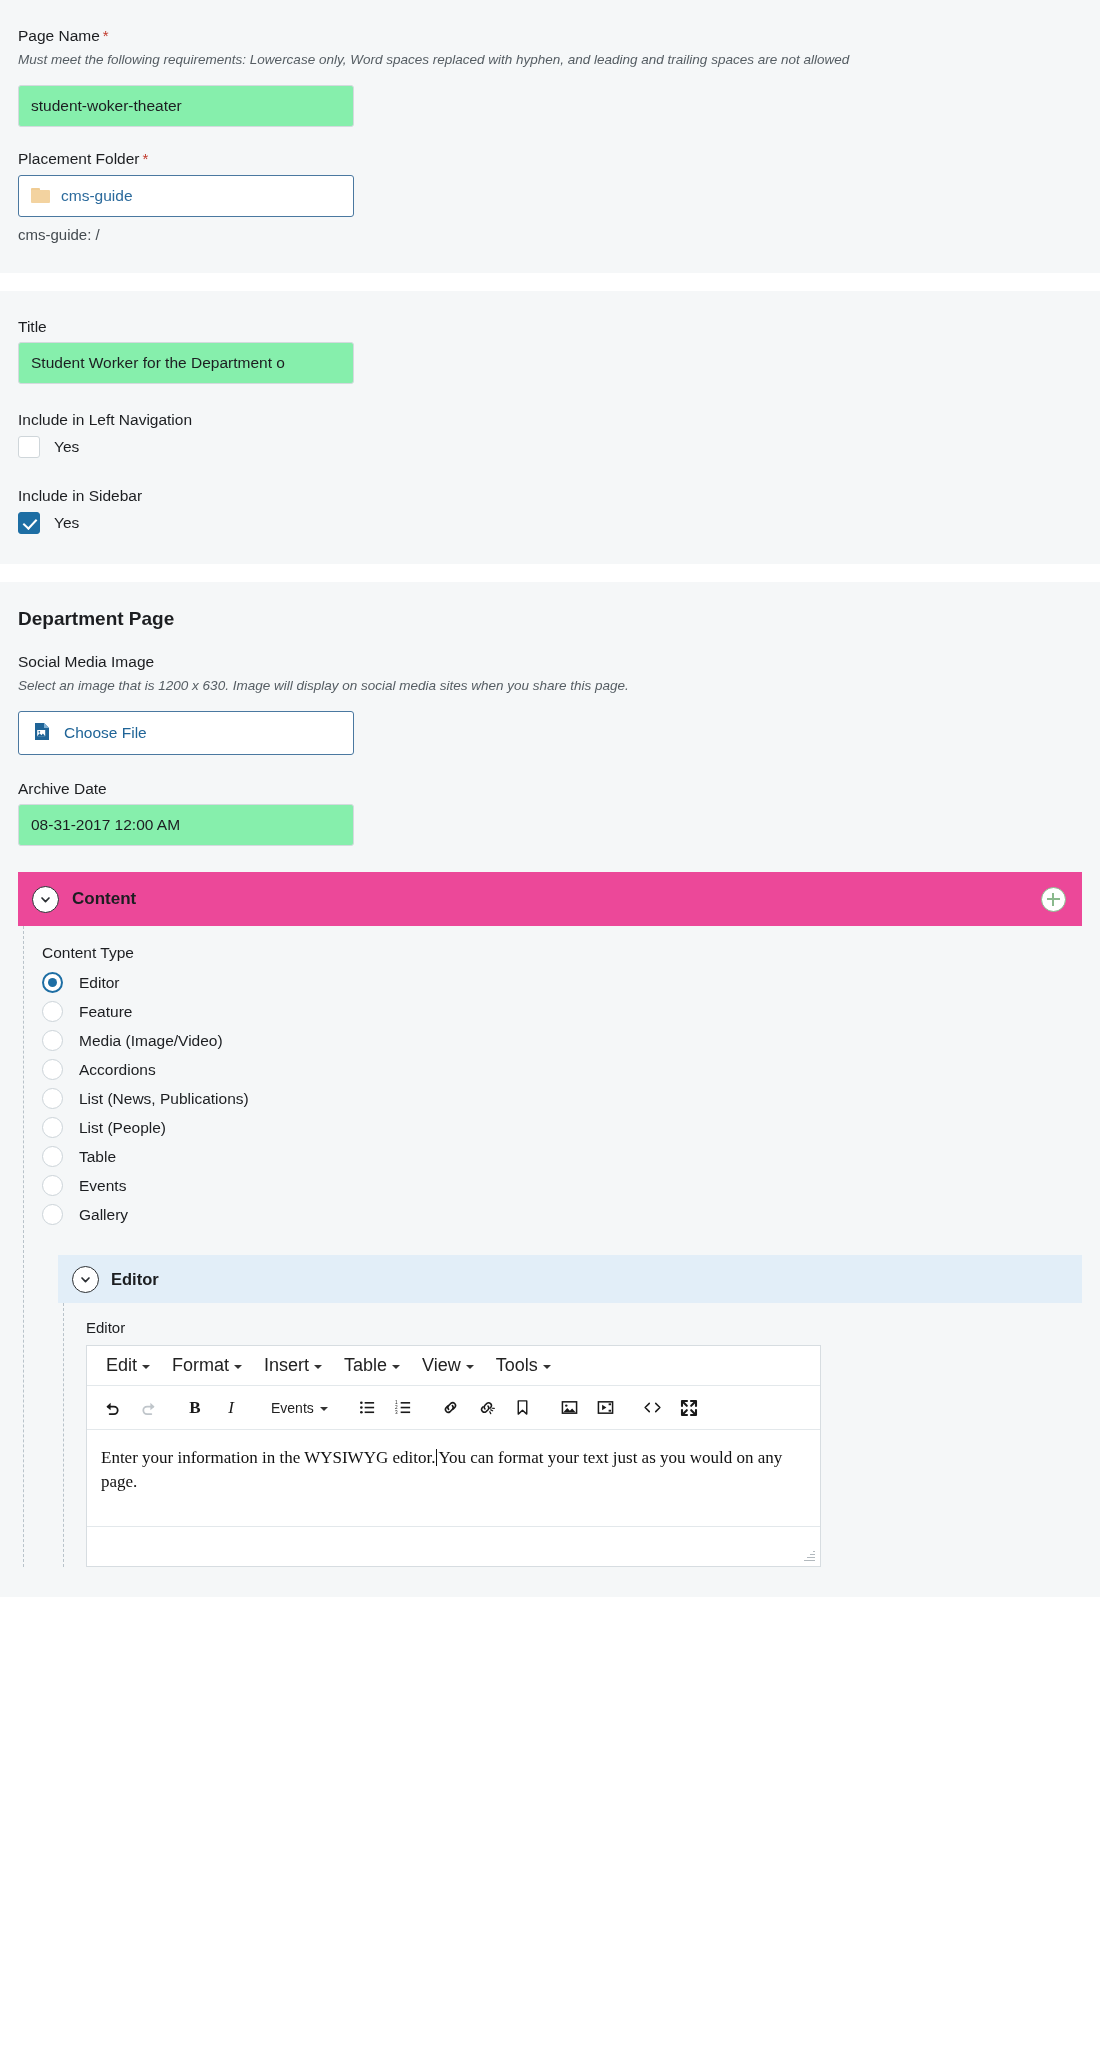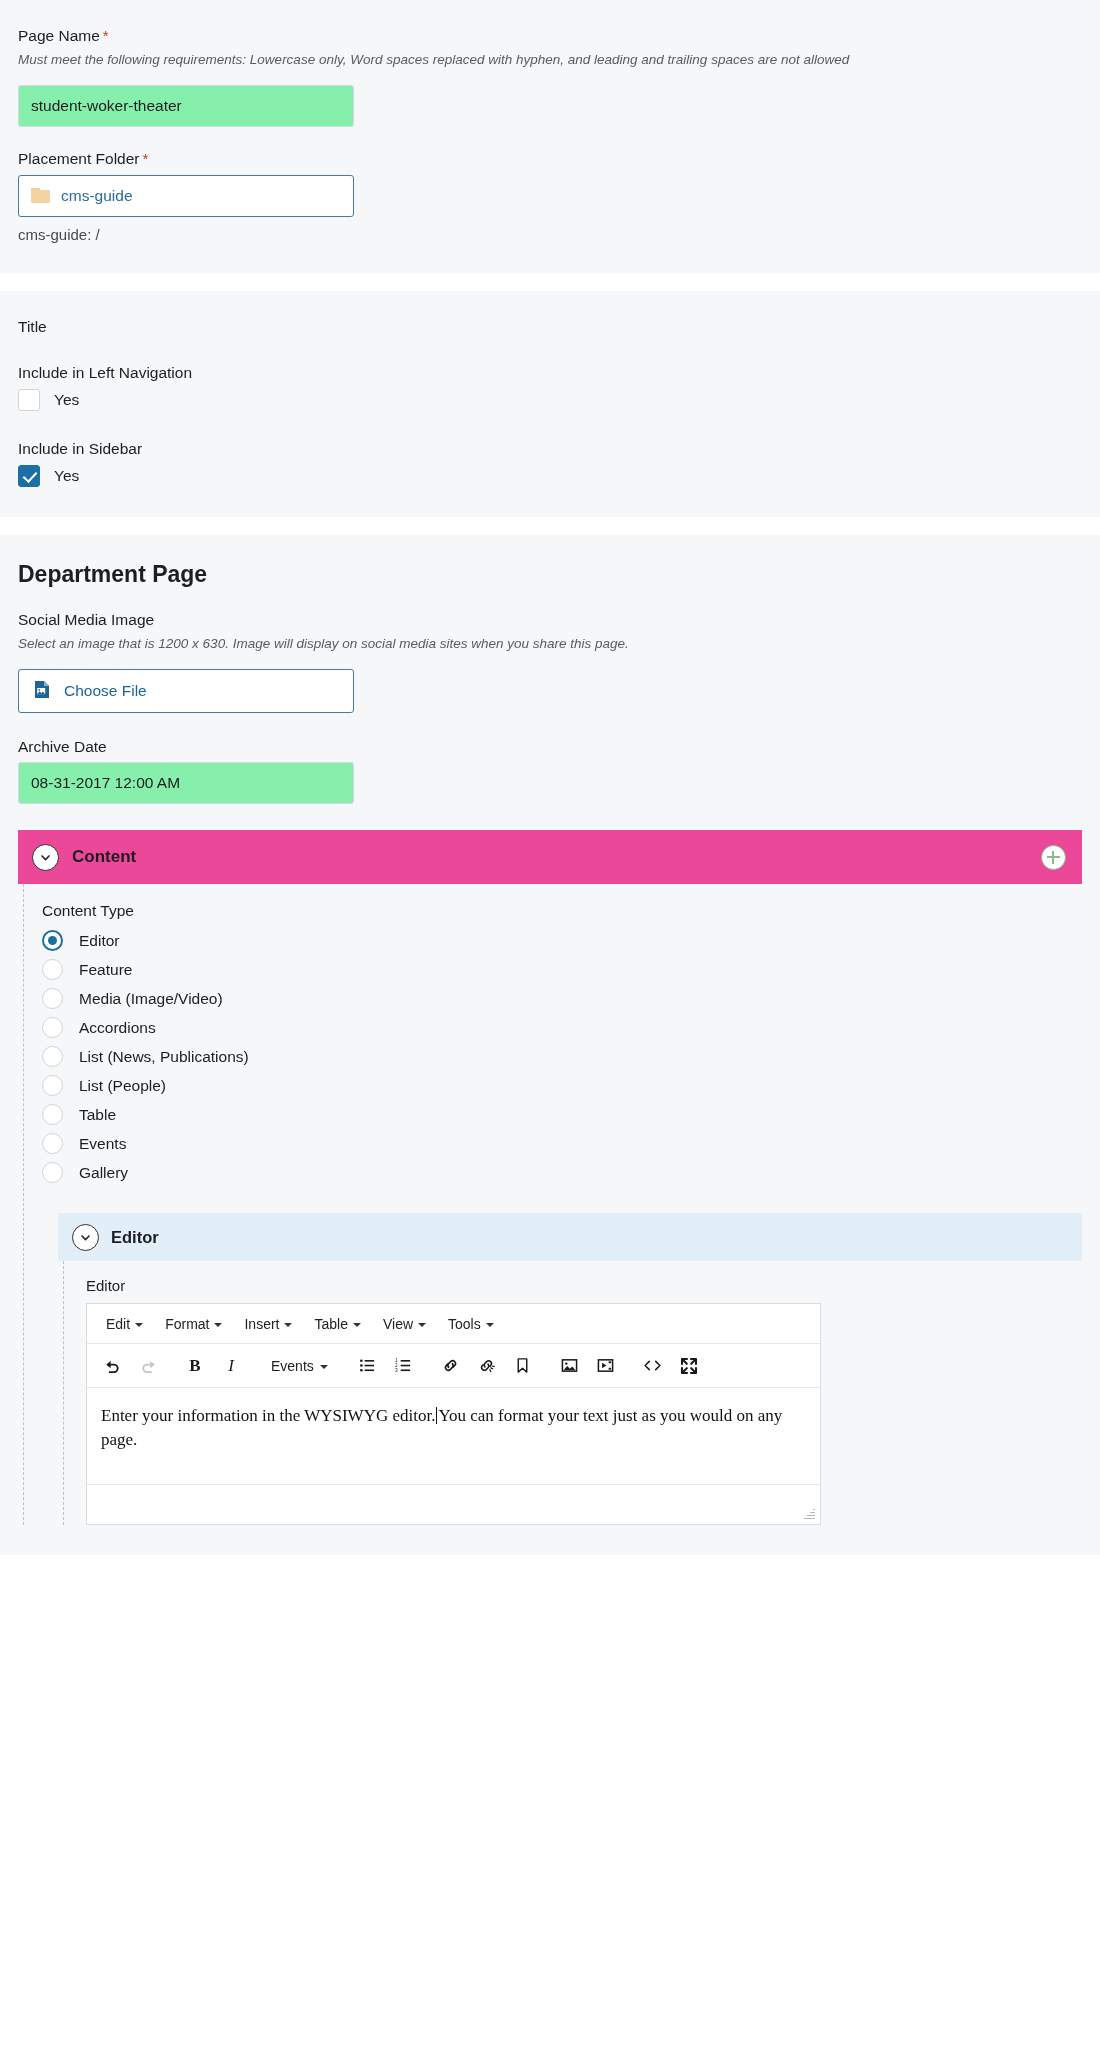--- a/index.html
+++ b/index.html
@@ -62,21 +62,21 @@
     content: ""; position: absolute; left: 0; top: 0;
     width: 9px; height: 3px; background: #f0cc94; border-radius: 1px 1px 0 0;
   }
   .folder-icon:after {
     content: ""; position: absolute; left: 0; top: 2px;
     width: 19px; height: 13px; background: #f3d3a0; border-radius: 1px;
   }
   .folder-name { font-size: 15.5px; color: #2b6a9c; position: relative; }
   .sub-note { font-size: 15px; color: #444b50; margin-top: 9px; }
   .section-title {
-    font-size: 23px; font-weight: bold; color: #1c1e21;
+    font-size: 19px; font-weight: bold; color: #1c1e21;
     margin: 0 0 22px 0;
   }
   .check-row { display: flex; align-items: center; gap: 14px; margin-top: 6px; }
   .checkbox {
     width: 22px; height: 22px; border-radius: 3px;
     border: 1px solid #cfd6da; background: #ffffff; flex: none;
     position: relative;
   }
   .checkbox.checked { background: #1d6ea4; border-color: #1d6ea4; }
   .checkbox.checked:after {
@@ -142,21 +142,21 @@
   .editor-body { border-left: 1px dashed #b9c3ca; margin-left: 21px; padding: 16px 0 0 22px; }
   .editor-sublabel { font-size: 15px; margin-bottom: 9px; }
   .mce {
     width: 735px; border: 1px solid #d7dde1; background: #fff;
   }
   .mce-menubar {
     display: flex; align-items: center; gap: 0; height: 40px;
     border-bottom: 1px solid #e3e8eb; padding: 0 8px;
   }
   .mce-menu-item {
-    font-size: 14px; color: #222; padding: 0 11px; height: 28px;
+    font-size: 18px; color: #222; padding: 0 11px; height: 28px;
     display: flex; align-items: center; gap: 5px; cursor: pointer;
   }
   .caret {
     width: 0; height: 0; border-left: 4px solid transparent;
     border-right: 4px solid transparent; border-top: 4.5px solid #333;
     display: inline-block; margin-top: 2px;
   }
   .mce-toolbar {
     display: flex; align-items: center; height: 44px;
     border-bottom: 1px solid #e3e8eb; padding: 0 8px; gap: 2px;
@@ -208,20 +208,21 @@
     <span class="folder-icon"></span>
     <span class="folder-name">cms-guide</span>
   </div>
   <div class="sub-note">cms-guide: /</div>
 </div>
 
 <div class="gap"></div>
 
 <div class="panel">
   <div class="field-label">Title</div>
+  <div class="text-input">Student Worker for the Department o</div>
 
   <div class="field-label" style="margin-top:26px">Include in Left Navigation</div>
   <div class="check-row">
     <span class="checkbox"></span>
     <span class="check-label">Yes</span>
   </div>
 
   <div class="field-label" style="margin-top:28px">Include in Sidebar</div>
   <div class="check-row">
     <span class="checkbox checked"></span>

